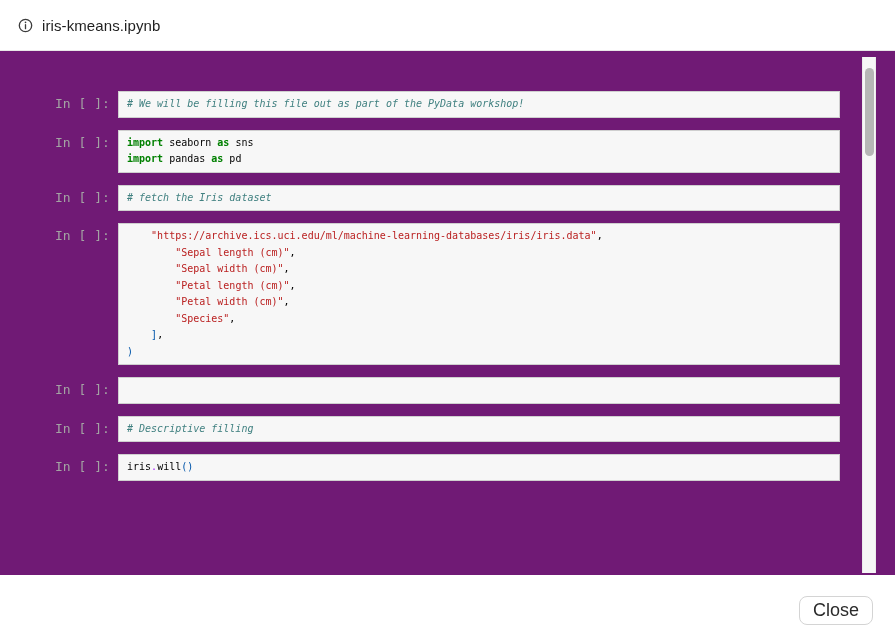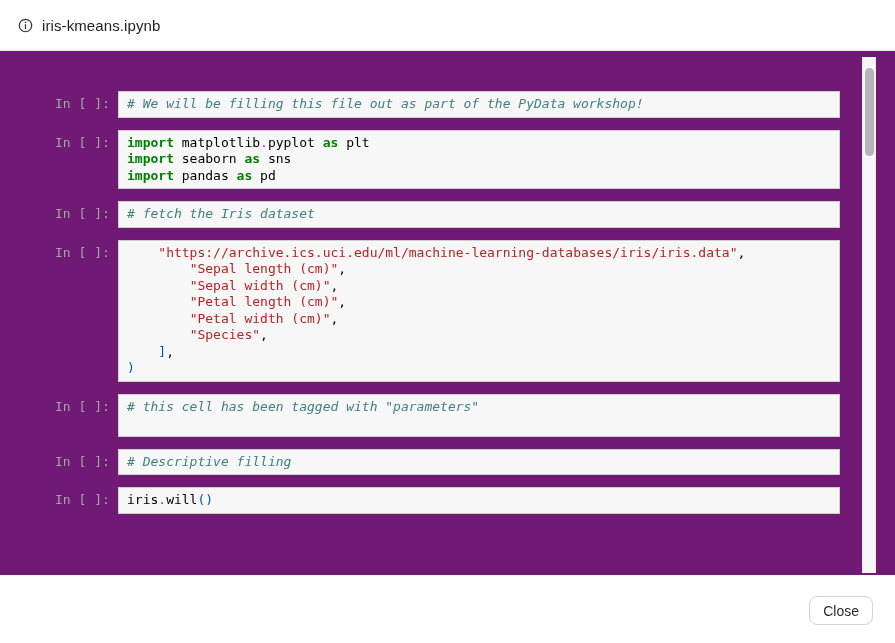--- a/index.html
+++ b/index.html
@@ -18,40 +18,40 @@
   .scroll-area { position:absolute; top:51px; left:0; width:895px; height:524px;
                  overflow:hidden; background:#701a75; }
   .cells { padding:40px 55px 0 55px; }
 
   .cell-row { display:flex; align-items:flex-start; margin-bottom:12px; }
   .prompt { flex:0 0 auto; width:55px; padding-top:5px;
             font-family:"DejaVu Sans Mono", monospace; font-size:13px;
             line-height:16.5px; color:#a3a3a3; white-space:pre; }
   .code-box { flex:1 1 auto; margin-left:8px; background:#f7f7f7;
               border:1px solid #cfcfcf; padding:4px 8px; overflow:hidden; }
-  .code-line { font-family:"DejaVu Sans Mono", monospace; font-size:13px;
+  .code-line { font-family:"DejaVu Sans Mono", monospace; font-size:10px;
                line-height:16.5px; min-height:16.5px; white-space:pre; color:#000; }
   .tok-kw  { color:#008000; font-weight:bold; }
   .tok-op  { color:#aa22ff; }
   .tok-str { color:#ba2121; }
   .tok-com { color:#408080; font-style:italic; }
   .tok-br  { color:#0055aa; }
   .tok-pl  { color:#000000; }
 
   
   .scrollbar { position:absolute; top:6px; right:19px; width:14px; height:516px;
                background:#f6f6f6; border-left:1px solid #ebebeb;
                border-right:1px solid #ebebeb; }
   .scroll-thumb { position:absolute; top:11px; left:2px; width:9px; height:88px;
                   background:#b6b6b6; border-radius:5px; }
 
   
   .close-btn { position:absolute; top:596px; right:22px; height:29px;
                padding:0 13px; background:#ffffff; border:1px solid #d4d4d4;
-               border-radius:8px; font-size:14px; color:#2b2b2b;
+               border-radius:8px; font-size:18px; color:#2b2b2b;
                font-family:"Liberation Sans", sans-serif; cursor:pointer; }
 </style>
 </head>
 <body>
 
 <div class="dialog">
 
   <div class="header">
     <span class="info-icon">
       <svg viewBox="0 0 16 16" width="15" height="15" fill="none" stroke="currentColor" stroke-width="1.4">
@@ -67,21 +67,20 @@
     <div class="cells">
         <div class="cell-row">
           <div class="prompt">In [ ]:</div>
           <div class="code-box">
             <div class="code-line"><span class="tok-com"># We will be filling this file out as part of the PyData workshop!</span></div>
           </div>
         </div>
         <div class="cell-row">
           <div class="prompt">In [ ]:</div>
           <div class="code-box">
-            <div class="code-line"><span class="tok-kw">import</span><span class="tok-pl"> matplotlib</span><span class="tok-op">.</span><span class="tok-pl">pyplot </span><span class="tok-kw">as</span><span class="tok-pl"> plt</span></div>
             <div class="code-line"><span class="tok-kw">import</span><span class="tok-pl"> seaborn </span><span class="tok-kw">as</span><span class="tok-pl"> sns</span></div>
             <div class="code-line"><span class="tok-kw">import</span><span class="tok-pl"> pandas </span><span class="tok-kw">as</span><span class="tok-pl"> pd</span></div>
           </div>
         </div>
         <div class="cell-row">
           <div class="prompt">In [ ]:</div>
           <div class="code-box">
             <div class="code-line"><span class="tok-com"># fetch the Iris dataset</span></div>
           </div>
         </div>
@@ -94,21 +93,20 @@
             <div class="code-line"><span class="tok-pl">        </span><span class="tok-str">"Petal length (cm)"</span><span class="tok-pl">,</span></div>
             <div class="code-line"><span class="tok-pl">        </span><span class="tok-str">"Petal width (cm)"</span><span class="tok-pl">,</span></div>
             <div class="code-line"><span class="tok-pl">        </span><span class="tok-str">"Species"</span><span class="tok-pl">,</span></div>
             <div class="code-line"><span class="tok-pl">    </span><span class="tok-br">]</span><span class="tok-pl">,</span></div>
             <div class="code-line"><span class="tok-br">)</span></div>
           </div>
         </div>
         <div class="cell-row">
           <div class="prompt">In [ ]:</div>
           <div class="code-box">
-            <div class="code-line"><span class="tok-com"># this cell has been tagged with "parameters"</span></div>
             <div class="code-line"></div>
           </div>
         </div>
         <div class="cell-row">
           <div class="prompt">In [ ]:</div>
           <div class="code-box">
             <div class="code-line"><span class="tok-com"># Descriptive filling</span></div>
           </div>
         </div>
         <div class="cell-row">

